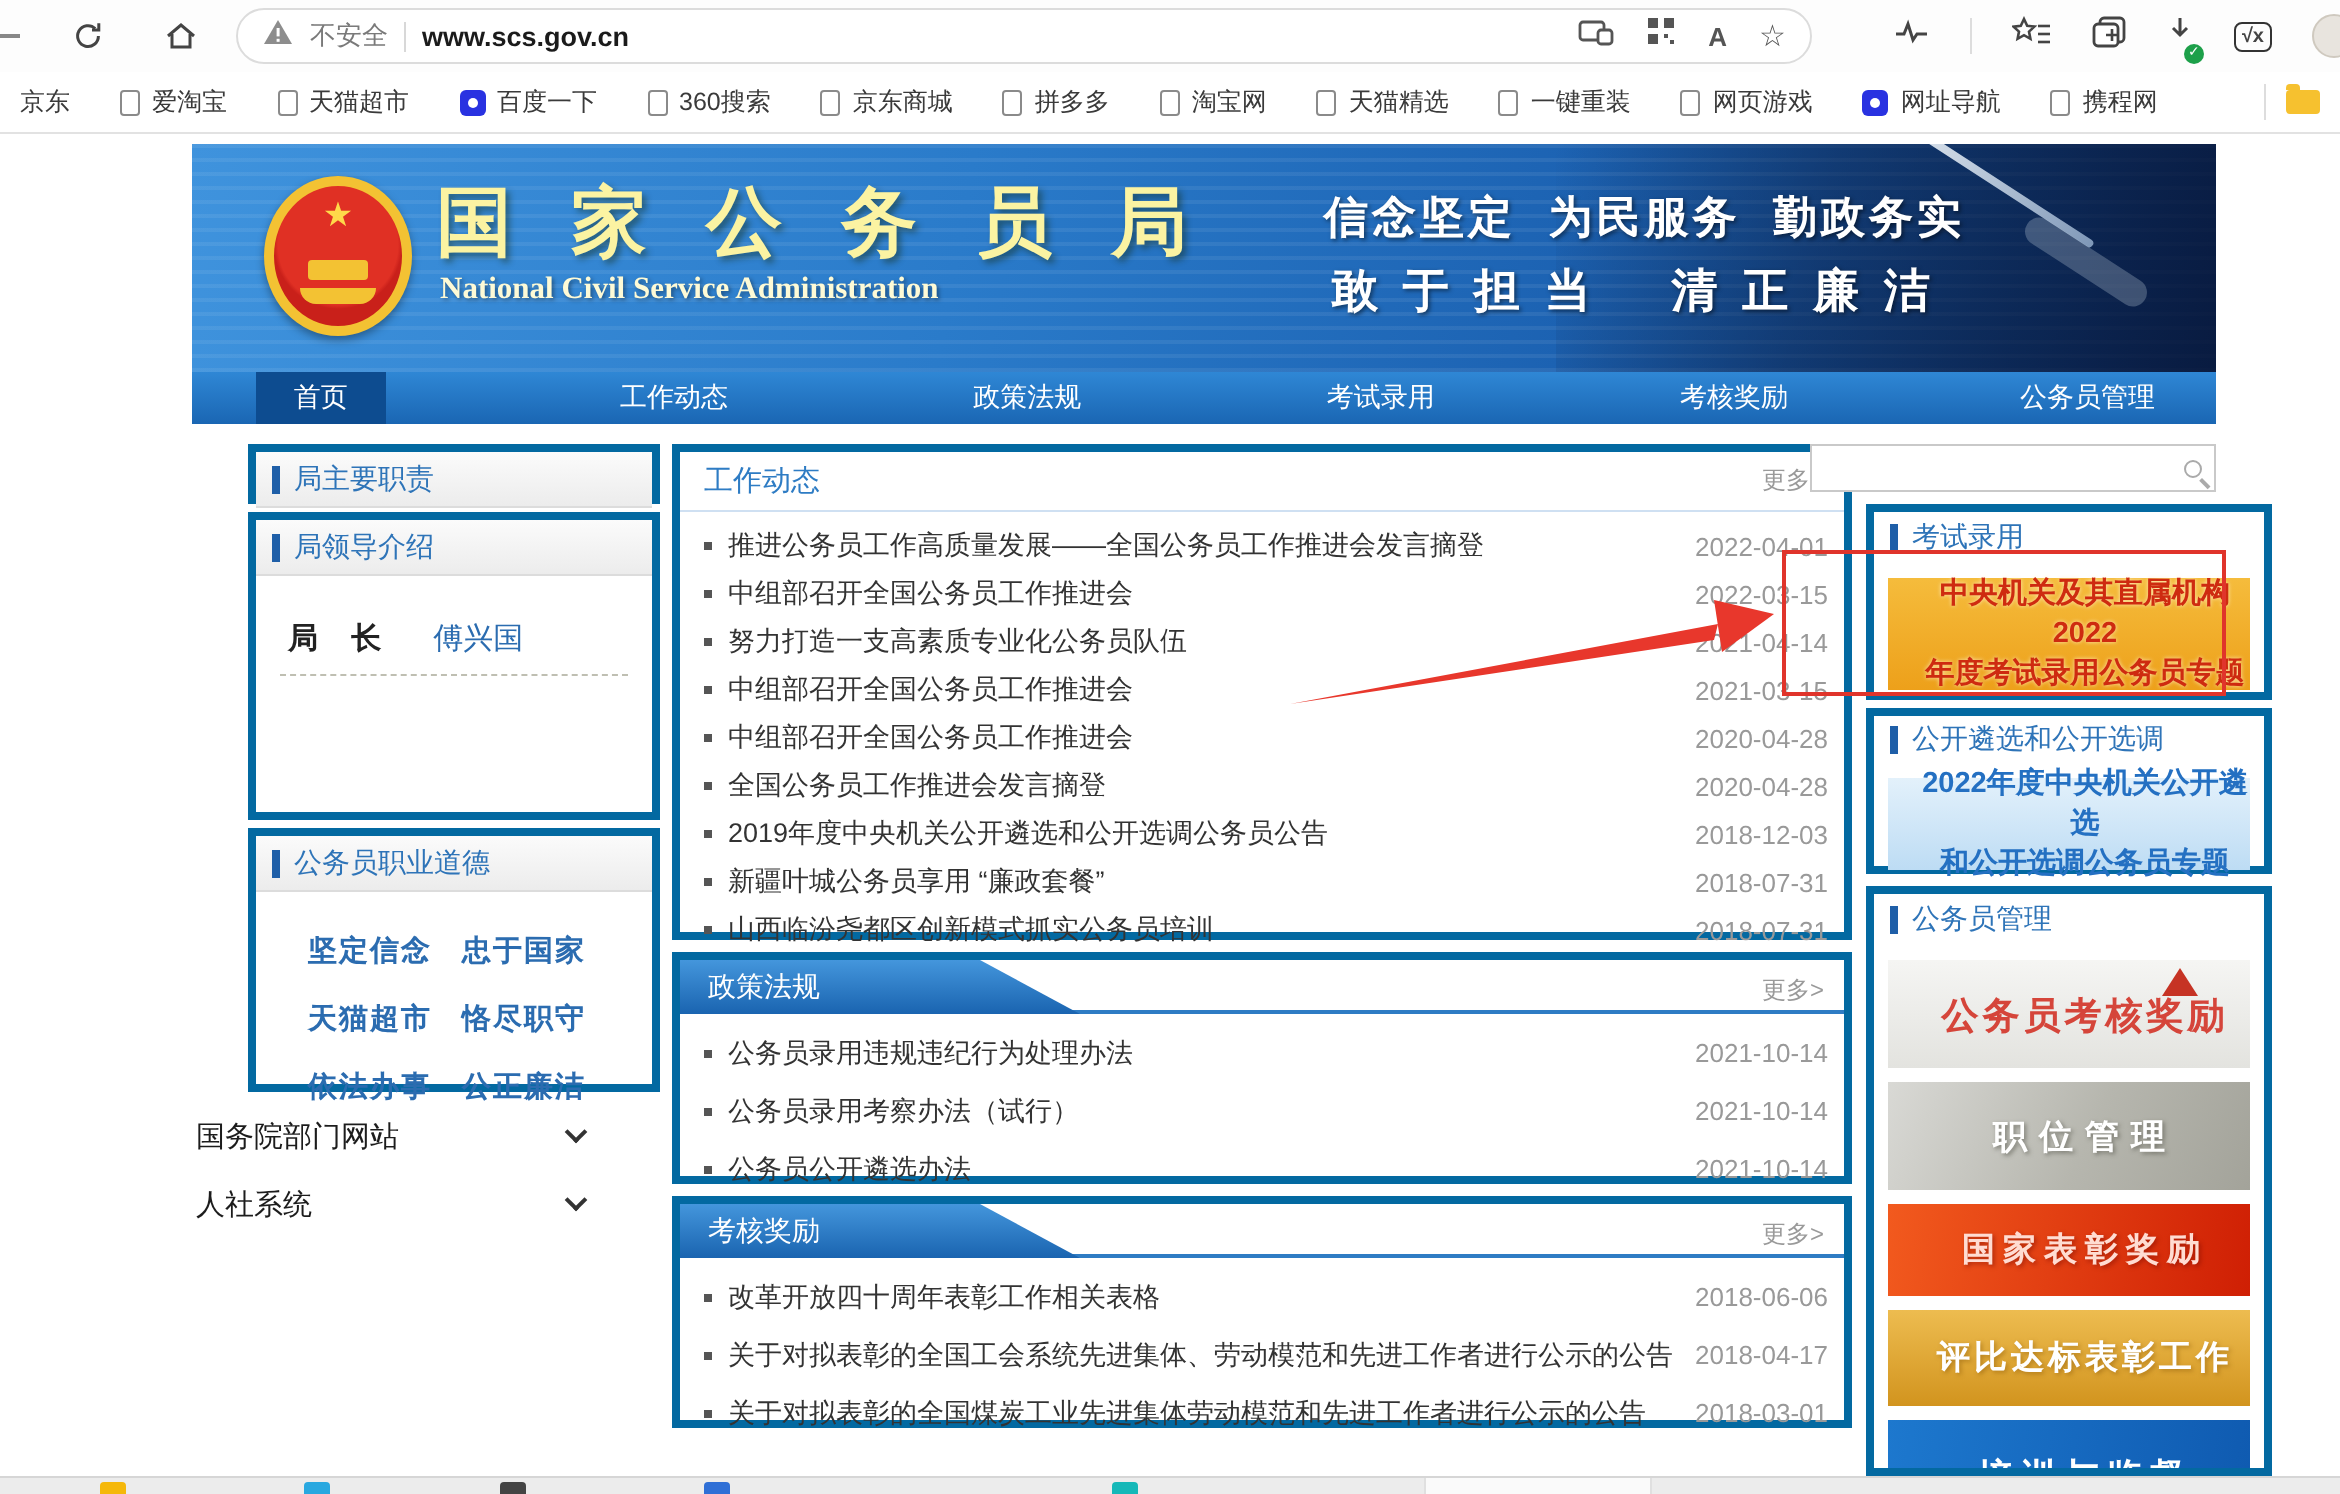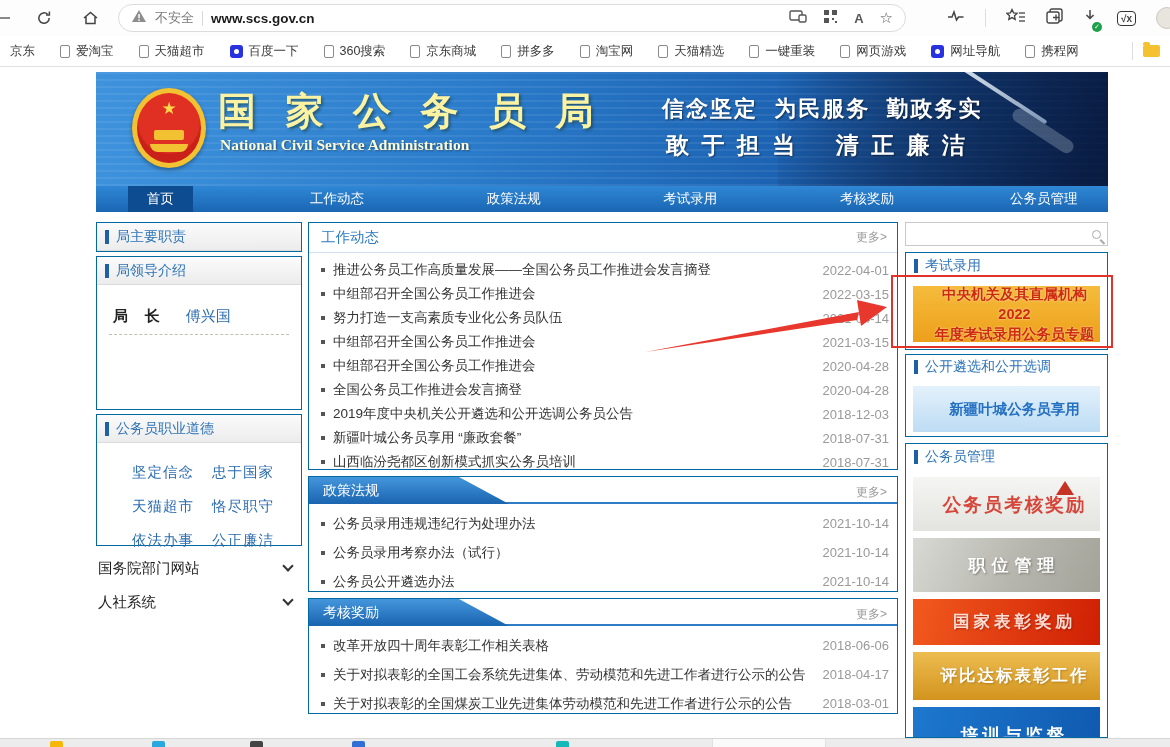--- a/index.html
+++ b/index.html
@@ -58,32 +58,32 @@
     font-weight:bold;font-size:22px;letter-spacing:2px;text-shadow:1px 1px 2px rgba(0,0,0,.5);white-space:pre;}
   .slogan2{position:absolute;left:566px;top:58px;width:310px;text-align:center;color:#fff;
     font-weight:bold;font-size:23px;letter-spacing:3px;text-shadow:1px 1px 2px rgba(0,0,0,.5);white-space:pre;}
   
   .nav{position:absolute;left:96px;top:119px;width:1012px;height:26px;display:flex;
     background:linear-gradient(180deg,#2f87d5,#1a66b3);gap:48px;}
   .nav .cell{flex:1;display:flex;justify-content:center;}
   .nav .item{color:#fff;font-size:13.5px;line-height:26px;padding:0 19px;cursor:default;}
   .nav .item.on{background:#0d4c90;}
   
-  .lbox,.cbox,.rbox{position:absolute;background:#fff;border:1px solid #0369a1;}
+  .lbox,.cbox,.rbox{position:absolute;background:#fff;border:4px solid #0369a1;margin-left:28px;}
   .ghead{height:28px;background:linear-gradient(180deg,#fbfbfb,#ececec);border-bottom:1px solid #dcdcdc;
     display:flex;align-items:center;padding-left:8px;color:#2e74b8;font-size:14px;}
   .bluebar{width:4px;height:14px;background:#1f5fa8;margin-right:7px;}
   .whead{height:26px;display:flex;align-items:center;padding-left:8px;color:#2e74b8;font-size:14px;}
   
   .leader-row{display:flex;align-items:baseline;padding:22px 14px 8px 16px;font-size:15px;}
   .leader-role{color:#222;font-weight:bold;white-space:pre;}
   .leader-name{color:#2b6cb0;margin-left:26px;}
   .dashline{margin:0 12px;border-bottom:1px dashed #bfbfb2;}
   .ethics{display:grid;grid-template-columns:1fr 1fr;row-gap:15px;padding:20px 18px 0 26px;}
-  .ethics span{color:#2b6cb0;font-weight:normal;font-size:14.5px;letter-spacing:1px;text-align:center;}
+  .ethics span{color:#2b6cb0;font-weight:bold;font-size:14.5px;letter-spacing:1px;}
   .ddrow{position:absolute;left:98px;width:200px;height:24px;display:flex;align-items:center;
     justify-content:space-between;font-size:14.5px;color:#1c1c1c;padding-right:6px;}
   .chev{width:8px;height:8px;border-right:2px solid #333;border-bottom:2px solid #333;transform:rotate(45deg);margin-top:-4px;}
   
   .nhead{height:30px;display:flex;align-items:center;justify-content:space-between;
     padding:0 10px 0 12px;border-bottom:1px solid #cfe0f2;}
   .nhead .t{color:#2e7cc4;font-size:14.5px;}
   .more{color:#9a9a9a;font-size:12px;cursor:default;}
   .rows{padding:5px 8px 0 12px;}
   .nrow{display:flex;align-items:center;height:24px;font-size:13.5px;color:#333;}
@@ -509,21 +509,22 @@
       <span>年度考试录用公务员专题</span>
     </div>
   </div>
 
   <div class="rbox" style="left:905px;top:287px;width:203px;height:83px;">
     <div class="whead" style="height:24px">
       <span class="bluebar"></span>
       <span>公开遴选和公开选调</span>
     </div>
     <div class="rbanner b-select">
-      <span>新疆叶城公务员享用</span>
+      <span>2022年度中央机关公开遴选</span>
+      <span>和公开选调公务员专题</span>
     </div>
   </div>
 
   <div class="rbox" style="left:905px;top:376px;width:203px;height:295px;overflow:hidden;">
     <div class="whead">
       <span class="bluebar"></span>
       <span>公务员管理</span>
     </div>
     <div>
 

